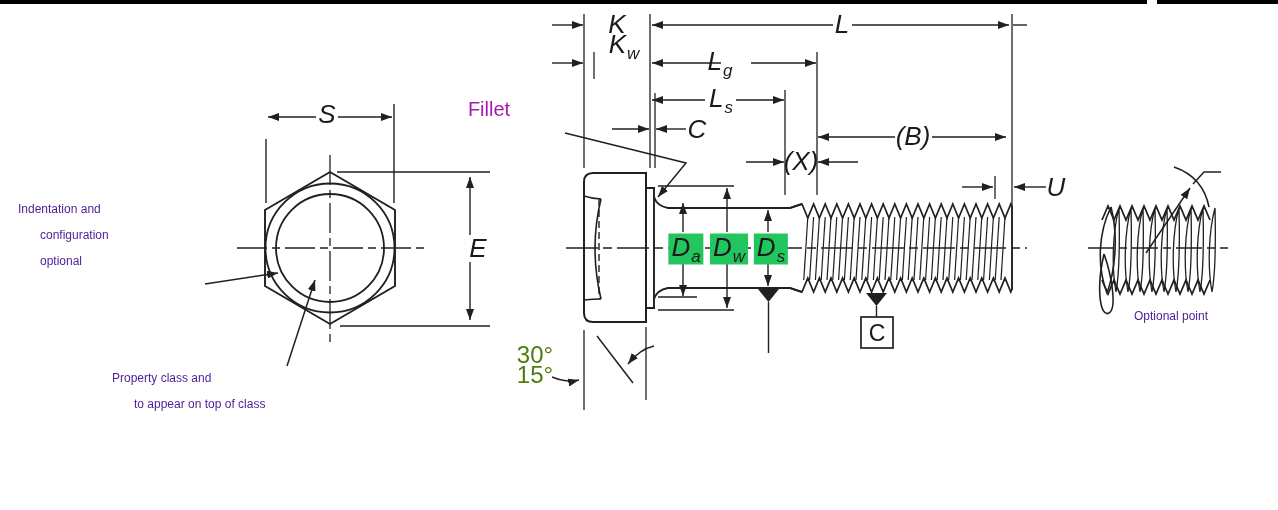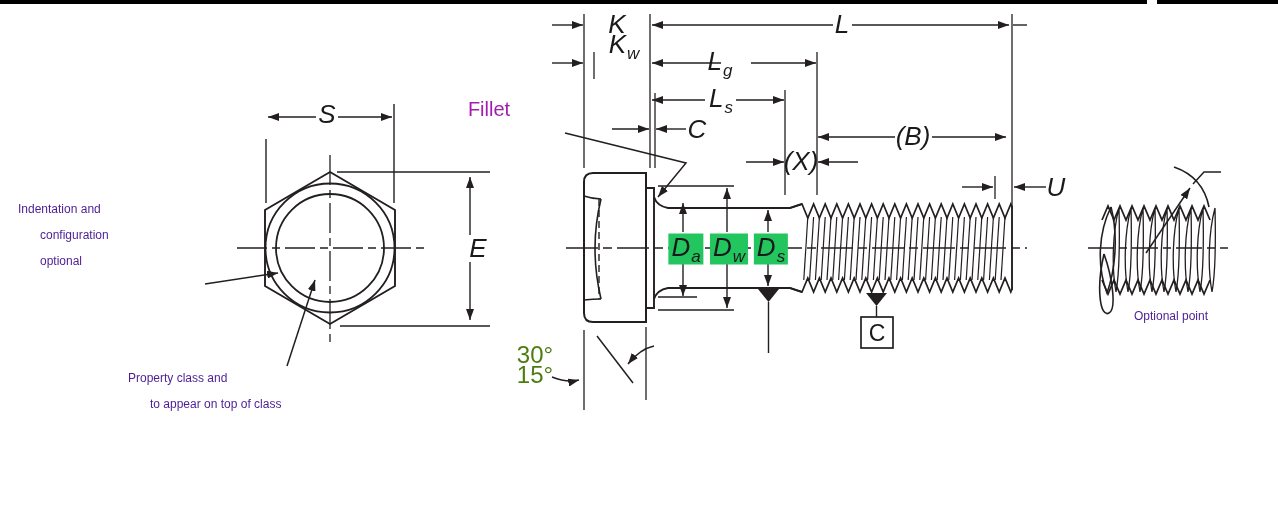--- a/index.html
+++ b/index.html
@@ -212,21 +212,21 @@
   <div class="lbl deg" style="left:535px;top:355px"><span>30°</span></div>
   <div class="lbl deg" style="left:535px;top:375px"><span>15°</span></div>
   <div class="lbl ann" style="left:489px;top:109px"><span>Fillet</span></div>
 
   <div class="note" style="left:18px;top:196px">
     <div>Indentation and</div>
     <div class="ind">configuration</div>
     <div class="ind">optional</div>
   </div>
 
-  <div class="note" style="left:128px;top:365px">
+  <div class="note" style="left:112px;top:365px">
     <div>Property class and</div>
     <div class="ind">to appear on top of class</div>
   </div>
 
   <div class="note capt" style="left:1096px;top:303px;width:150px">
     <div>Optional point</div>
   </div>
 
 </div>
 

